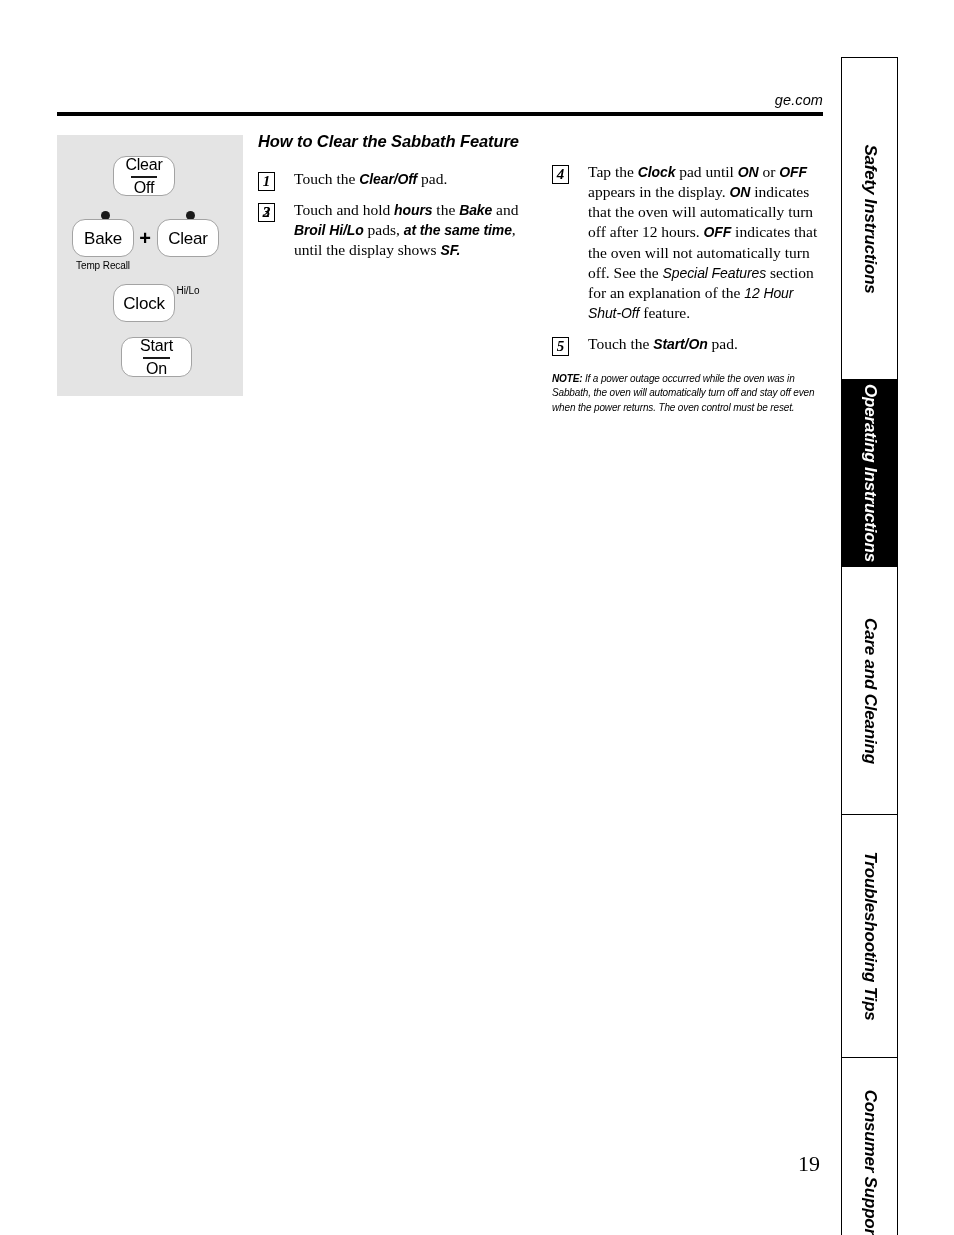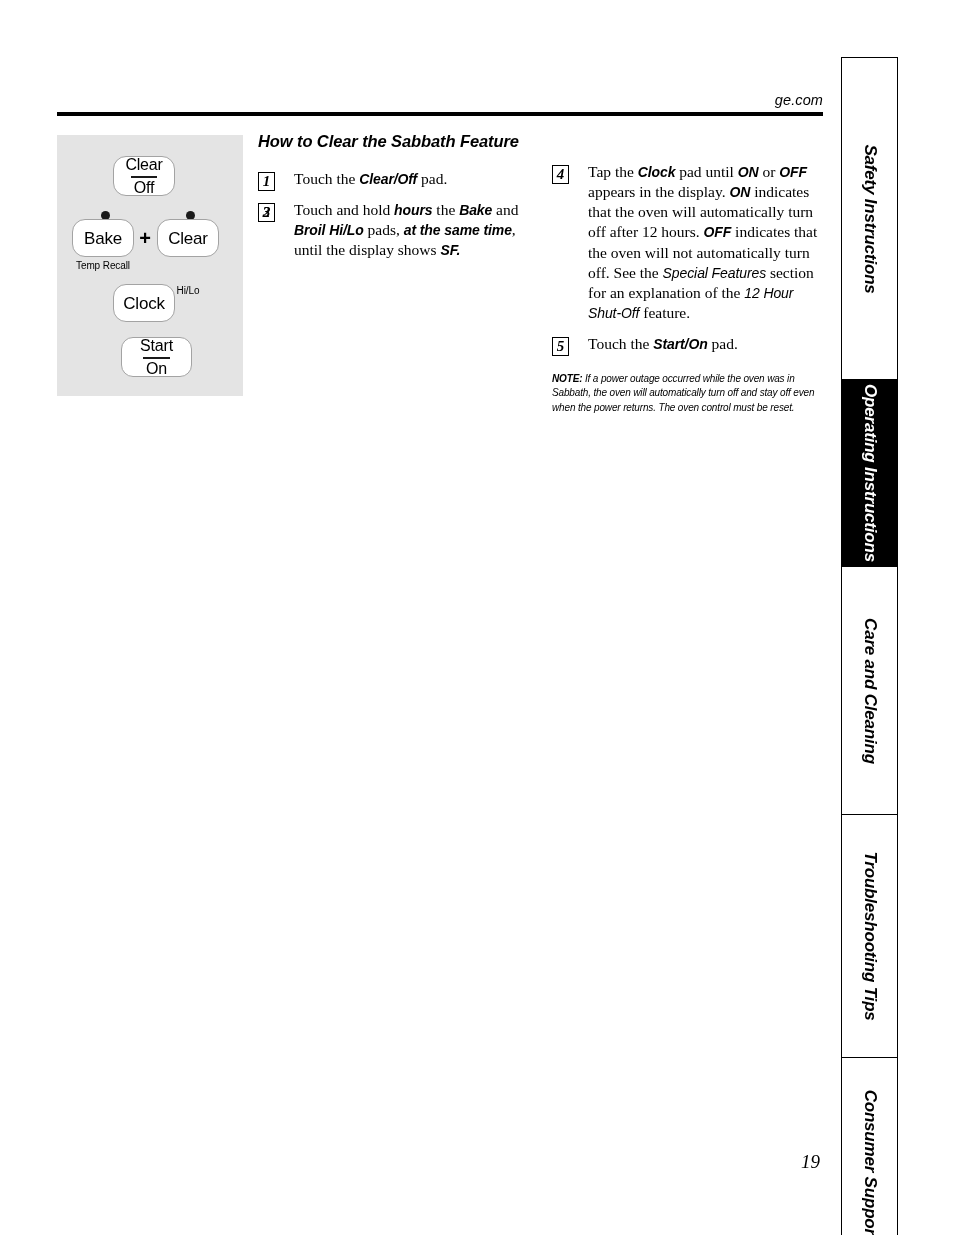--- a/index.html
+++ b/index.html
@@ -243,22 +243,21 @@
   #tab-4 { height: 215px; }
 
   
   .page-number {
     position: absolute;
     left: 740px;
     top: 1151px;
     width: 80px;
     text-align: right;
     font-family: "Liberation Serif", serif;
-    font-style: italic;
-    font-size: 19px;
+    font-size: 22px;
   }
 </style>
 </head>
 <body>
 
 <div id="page">
 
   <div class="site-url">ge.com</div>
   <div class="header-rule"></div>
 

